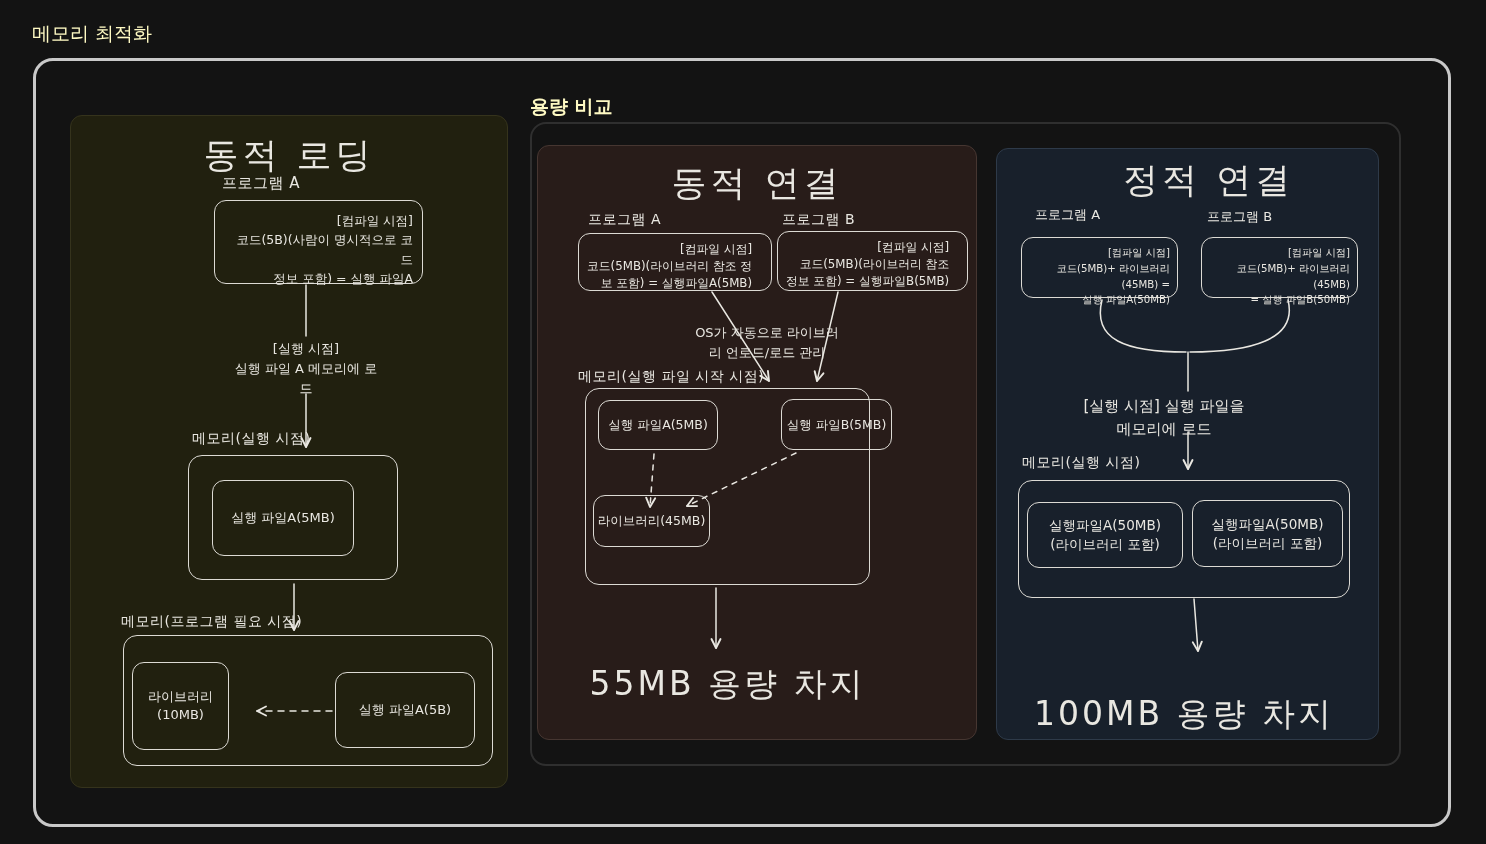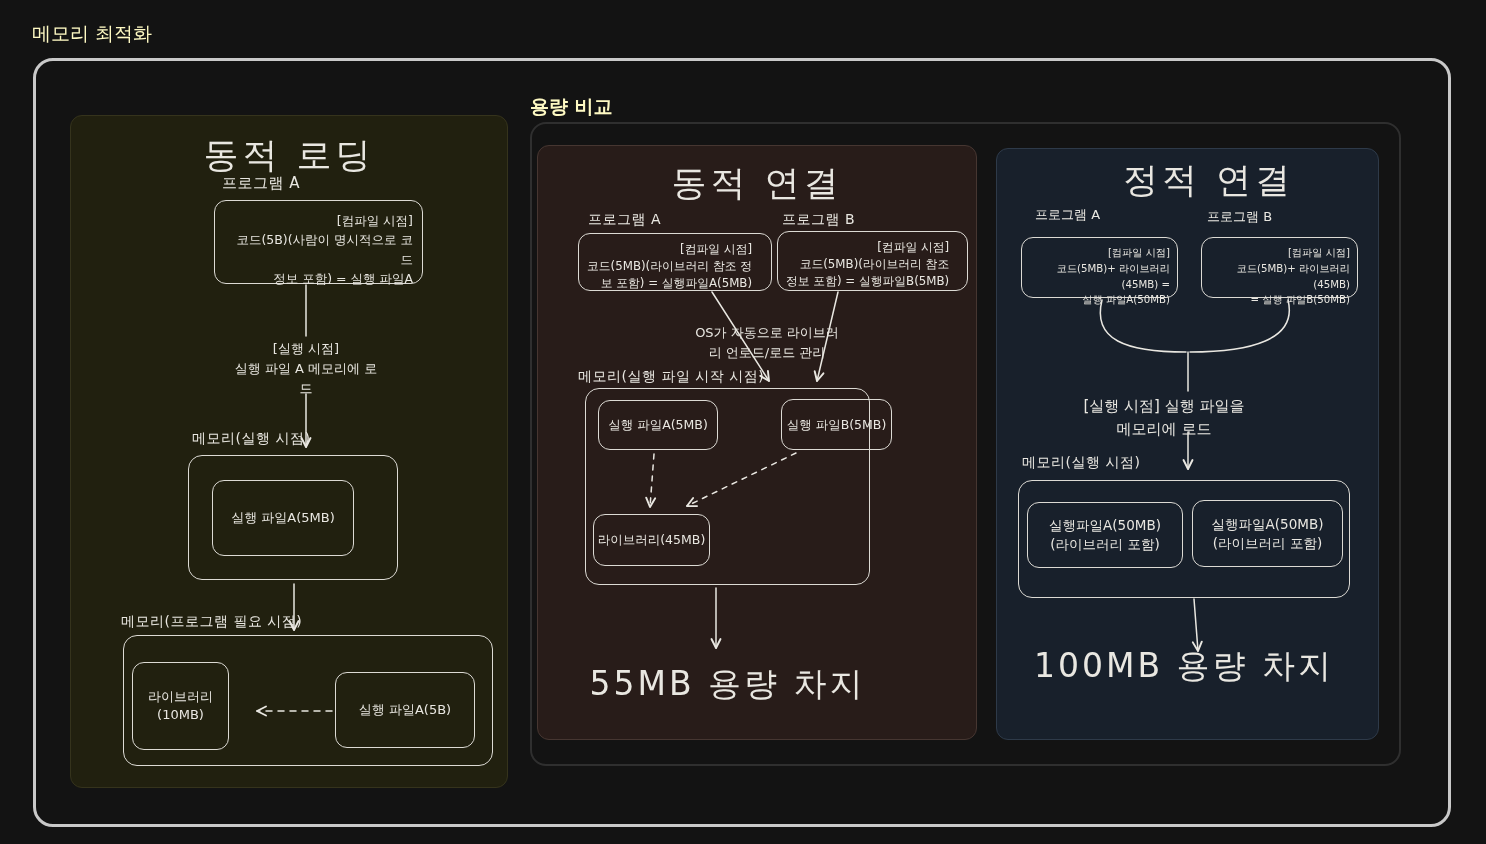--- a/index.html
+++ b/index.html
@@ -95,21 +95,21 @@
 정보 포함) = 실행파일B(5MB)</div>
 
 <div class="abs note multiline" style="left:672px; top:323px; width:190px; font-size:13px;">OS가 자동으로 라이브러
 리 언로드/로드 관리</div>
 
 <div class="abs lbl14" style="left:578px; top:368px;">메모리(실행 파일 시작 시점)</div>
 
 <div class="abs dbox" style="left:585px; top:388px; width:285px; height:197px; border-radius:14px;"></div>
 <div class="abs dbox" style="left:598px; top:400px; width:120px; height:50px; font-size:12.5px;">실행 파일A(5MB)</div>
 <div class="abs dbox" style="left:747px; top:399px; width:111px; height:51px; font-size:12.5px;margin-left:34px;">실행 파일B(5MB)</div>
-<div class="abs dbox" style="left:593px; top:514px; width:117px; height:52px; font-size:12.5px;">라이브러리(45MB)</div>
+<div class="abs dbox" style="left:593px; top:495px; width:117px; height:52px; font-size:12.5px;">라이브러리(45MB)</div>
 
 <div class="abs total-text" style="left:585px; top:662px; width:285px;">55MB 용량 차지</div>
 
 <div class="abs panel panel-navy"></div>
 
 <div class="abs panel-title" style="left:996px; top:157px; width:383px;margin-left:21px;">정적 연결</div>
 
 <div class="abs" style="left:1035px; top:206px; font-size:13px;">프로그램 A</div>
 <div class="abs" style="left:1207px; top:208px; font-size:13px;">프로그램 B</div>
 
@@ -124,21 +124,21 @@
 메모리에 로드</div>
 
 <div class="abs lbl14" style="left:1022px; top:454px;">메모리(실행 시점)</div>
 
 <div class="abs dbox" style="left:1018px; top:480px; width:332px; height:118px; border-radius:14px;"></div>
 <div class="abs dbox multiline" style="left:1027px; top:502px; width:156px; height:66px; font-size:13.5px;">실행파일A(50MB)
 (라이브러리 포함)</div>
 <div class="abs dbox multiline" style="left:1192px; top:500px; width:151px; height:67px; font-size:13.5px;">실행파일A(50MB)
 (라이브러리 포함)</div>
 
-<div class="abs total-text" style="left:1018px; top:644px; width:332px;">100MB 용량 차지</div>
+<div class="abs total-text" style="left:1018px; top:692px; width:332px;">100MB 용량 차지</div>
 
 <svg class="overlay" width="1486" height="844" viewBox="0 0 1486 844">
   <defs>
     <marker id="ah" viewBox="0 0 12 12" refX="10" refY="6" markerWidth="9" markerHeight="9" orient="auto-start-reverse">
       <polyline points="2,2 10,6 2,10" fill="none" stroke="#e9e7e1" stroke-width="1.7" stroke-linecap="round" stroke-linejoin="round"></polyline>
     </marker>
   </defs>
   <g stroke="#e9e7e1" stroke-width="1.5" fill="none" stroke-linecap="round">
 
     <line x1="306" y1="285" x2="306" y2="336"></line>

